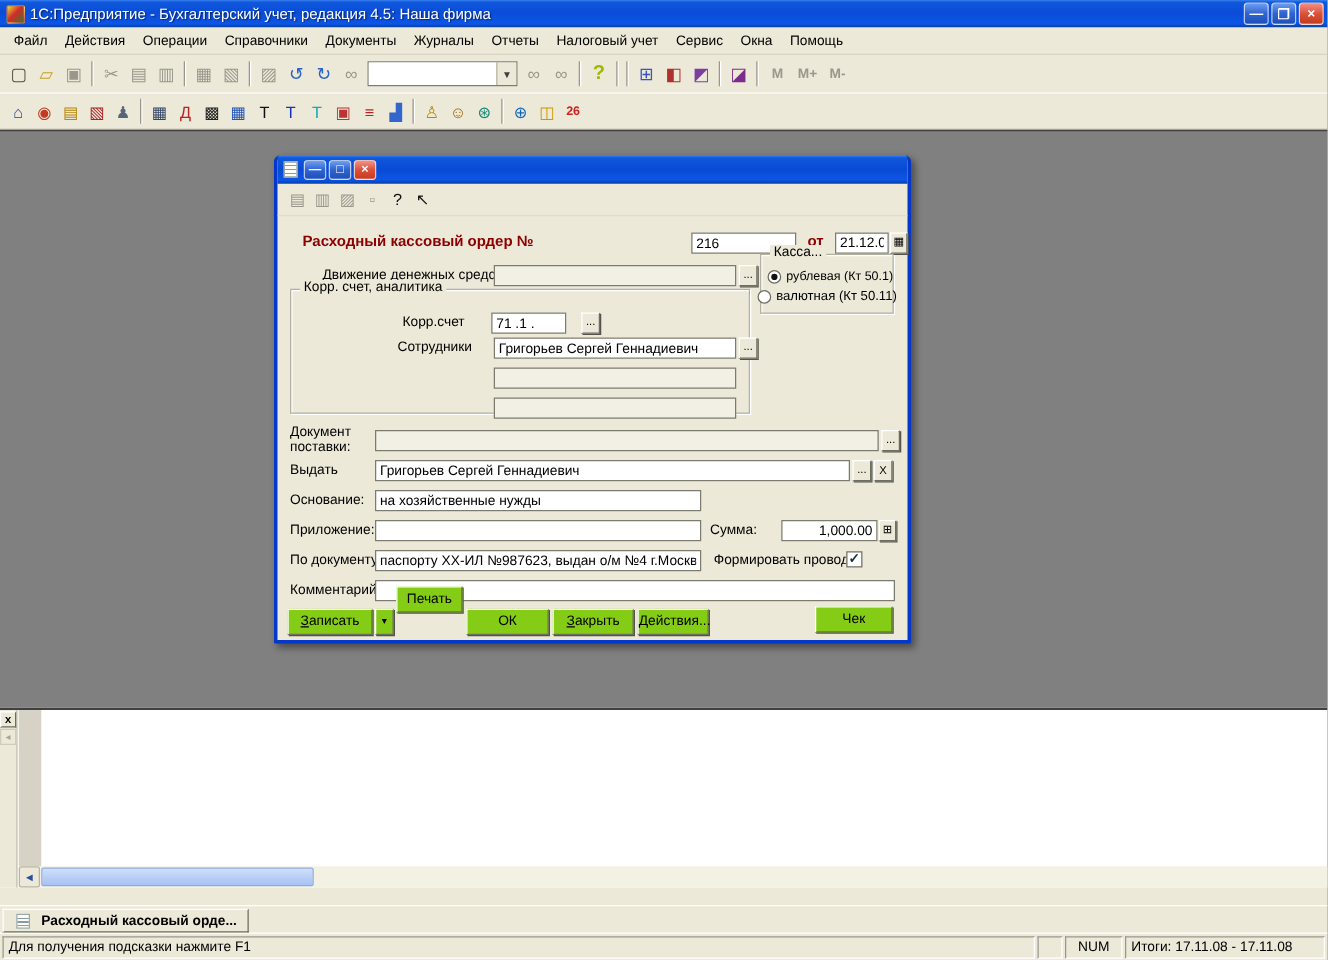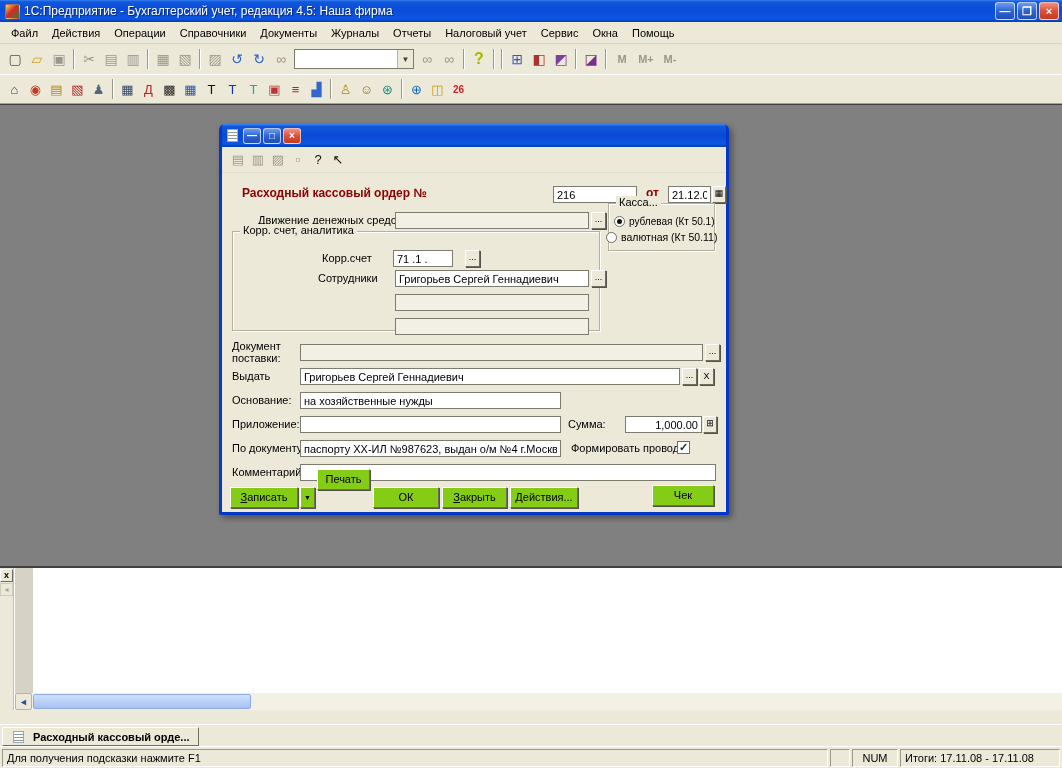--- a/index.html
+++ b/index.html
@@ -270,21 +270,21 @@
       <span class="cb" style="left:455px;top:268px" id="postings-checkbox">✓</span>
 
       <span class="lbl" style="left:10px;top:292px">Комментарий:</span>
       <input class="fld" style="left: 78px; top: 291px; width: 416px;" value="">
 
       <span class="btn ufl" style="left:8px;top:314px;width:68px">Записать</span>
       <span class="btn" style="left:78px;top:314px;width:15px;font-size:7px">▼</span>
       <span class="btn" style="left:95px;top:296px;width:53px">Печать</span>
       <span class="btn" style="left:151px;top:314px;width:66px">ОК</span>
       <span class="btn ufl" style="left:220px;top:314px;width:65px">Закрыть</span>
-      <span class="btn" style="left:288px;top:314px;width:68px">Действия...</span>
+      <span class="btn" style="left:288px;top:314px;width:57px">Действия...</span>
       <span class="btn" style="left:430px;top:312px;width:62px">Чек</span>
     </div>
   </div>
 </div>
 
 <div class="msg-panel">
   <div class="msg-left">
     <div class="msg-xbtn">x</div>
     <div class="msg-navbtn">◂</div>
   </div>

